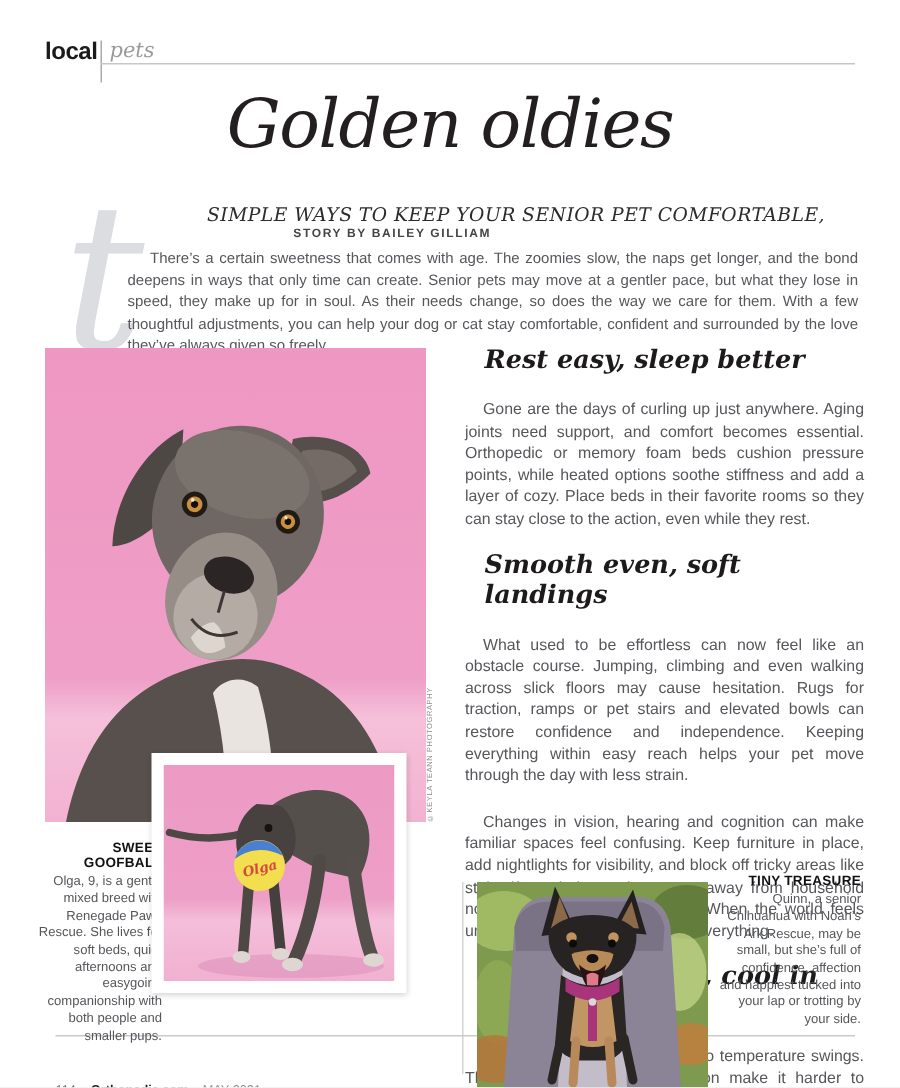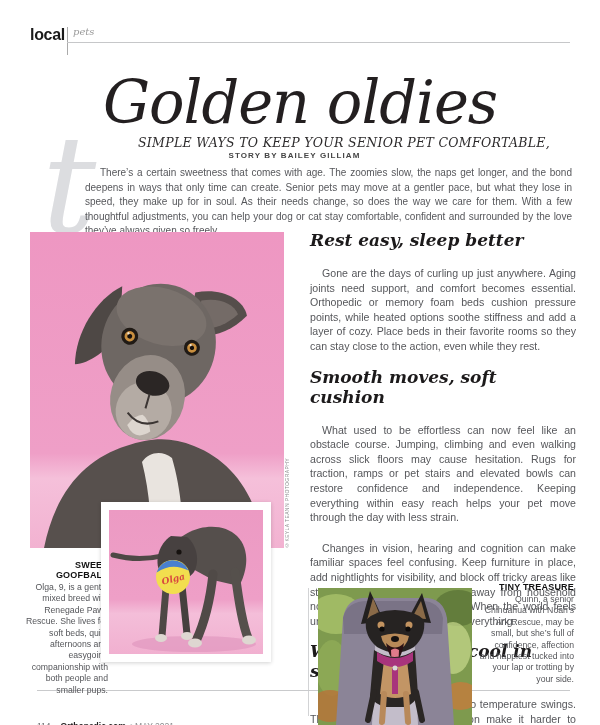--- a/index.html
+++ b/index.html
@@ -3,46 +3,46 @@
 <meta charset="utf-8">
 <style>
   html,body{margin:0;padding:0;background:#e9e9e9;}
   .page{position:relative;width:600px;height:725px;background:#fff;overflow:hidden;
         font-family:"Liberation Sans",sans-serif;color:#56575b;}
   
   .brand{position:absolute;left:30px;top:26px;font-size:16px;font-weight:800;
          letter-spacing:-0.3px;color:#1a1a1a;}
   .brand-divider{position:absolute;left:67px;top:27px;width:1px;height:28px;background:#aaa;}
   .brand-section{position:absolute;left:73px;top:26px;font-family:"DejaVu Serif",serif;
-         font-style:italic;font-size:10px;color:#9a9a9a;}
+         font-style:italic;font-size:14px;color:#9a9a9a;}
   .masthead-rule{position:absolute;left:67px;top:42px;width:503px;height:1px;background:#c6c7c9;}
   
-  .title{position:absolute;left:0;top:68px;width:600px;text-align:center;
-         font-family:"DejaVu Serif",serif;font-style:italic;font-size:59px;
+  .title{position:absolute;left:0;top:56px;width:600px;text-align:center;
+         font-family:"DejaVu Serif",serif;font-style:italic;font-size:45px;
          color:#231f20;letter-spacing:-1px;}
   .subtitle{position:absolute;left:0;top:136px;width:600px;text-align:center;
          font-family:"DejaVu Serif",serif;font-style:italic;font-size:12.5px;
          line-height:14.5px;color:#2d2b2c;letter-spacing:0.3px;margin-left:44px;}
   .byline{position:absolute;left:0;top:151px;width:523px;text-align:center;
-         font-size:8px;font-weight:bold;letter-spacing:1.1px;color:#454545;padding-left:33px;}
+         font-size:8px;font-weight:bold;letter-spacing:1.1px;color:#454545;}
   
   .dropcap-ghost{position:absolute;left:42px;top:118px;z-index:0;
          font-family:"DejaVu Serif",serif;font-style:italic;font-size:135px;
          color:#dcdde0;line-height:1;}
   .intro{position:absolute;left:85px;top:166px;width:487px;z-index:1;
          font-size:10px;line-height:14.6px;text-align:justify;text-indent:15px;}
   
   .main-photo{position:absolute;left:30px;top:232px;width:254px;height:316px;z-index:1;}
   .photo-credit{position:absolute;left:284px;top:452px;width:9px;height:96px;z-index:1;
          writing-mode:vertical-rl;transform:rotate(180deg);
          font-size:5px;letter-spacing:0.4px;color:#8c8d8f;white-space:nowrap;}
   
   .column{position:absolute;left:310px;top:230px;width:266px;z-index:1;}
   .sec-heading{font-family:"DejaVu Serif",serif;font-style:italic;font-size:17px;
-         line-height:20px;color:#1c1a1b;margin:0 0 4px 0;}
+         line-height:20px;color:#1c1a1b;margin:0 0 4px 13px;}
   .sec-body{font-size:10.6px;line-height:14.6px;text-align:justify;text-indent:12px;
          margin:16px 0 13px 0;}
   
   .inset-frame{position:absolute;left:101px;top:502px;width:154px;height:144px;
          background:#fff;padding:8px;box-shadow:0 1px 4px rgba(0,0,0,0.18);z-index:2;}
   
   .caption-left{position:absolute;left:22px;top:560px;width:86px;text-align:right;z-index:1;}
   .caption-right{position:absolute;left:478px;top:582px;width:96px;text-align:right;z-index:1;}
   .caption-title{font-size:9px;font-weight:bold;color:#111;margin:0 0 2px 0;letter-spacing:0.2px;}
   .caption-body{font-size:8.7px;line-height:11.4px;color:#55565a;margin:0;}
@@ -110,21 +110,21 @@
       <circle cx="158" cy="106" r="4.8" fill="#c98f3f"></circle>
       <circle cx="158" cy="106" r="2.2" fill="#140f0c"></circle>
       <circle cx="156" cy="103.8" r="1.1" fill="#f4e7d8"></circle>
     </g>
   </svg>
   <div class="photo-credit">©KEYLA TEANN PHOTOGRAPHY</div>
 
   <div class="column">
     <h2 class="sec-heading">Rest easy, sleep better</h2>
     <p class="sec-body">Gone are the days of curling up just anywhere. Aging joints need support, and comfort becomes essential. Orthopedic or memory foam beds cushion pressure points, while heated options soothe stiffness and add a layer of cozy. Place beds in their favorite rooms so they can stay close to the action, even while they rest.</p>
-    <h2 class="sec-heading">Smooth moves, soft cushion</h2>
+    <h2 class="sec-heading">Smooth even, soft landings</h2>
     <p class="sec-body">What used to be effortless can now feel like an obstacle course. Jumping, climbing and even walking across slick floors may cause hesitation. Rugs for traction, ramps or pet stairs and elevated bowls can restore confidence and independence. Keeping everything within easy reach helps your pet move through the day with less strain.</p>
     <p class="sec-body">Changes in vision, hearing and cognition can make familiar spaces feel confusing. Keep furniture in place, add nightlights for visibility, and block off tricky areas like stairs if needed. A quiet retreat away from household noise can also provide comfort. When the world feels uncertain, consistency becomes everything.</p>
     <h2 class="sec-heading">Warm in winter, cool in summer</h2>
     <p class="sec-body">Older pets are more sensitive to temperature swings. Thinner fur and slower circulation make it harder to regulate body heat. In cooler months, offer blankets, sweaters or heated beds. In warmer weather, make sure there’s shade, cool surfaces and plenty of fresh water. A comfortable home environment goes a long way.</p>
   </div>
 
   <div class="inset-frame">
     <svg width="154" height="144" viewBox="0 0 154 144" role="img">
       <defs>
         <linearGradient id="pinkbg2" x1="0" y1="0" x2="0" y2="1">

